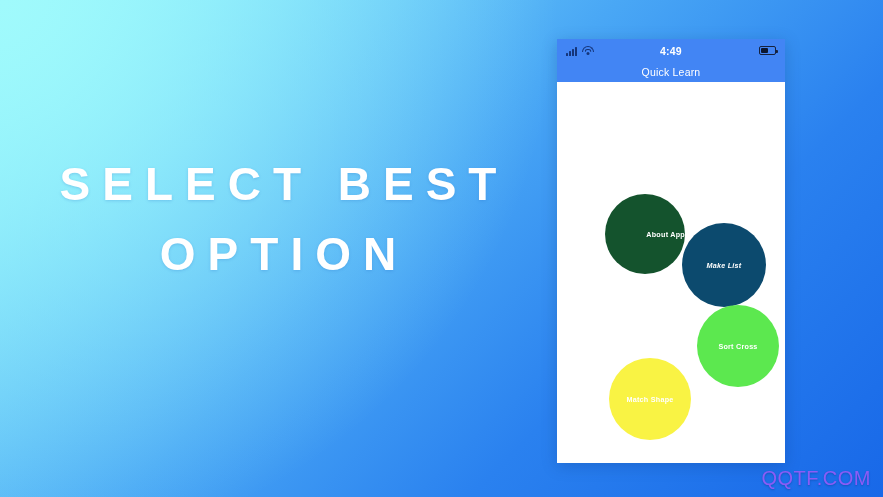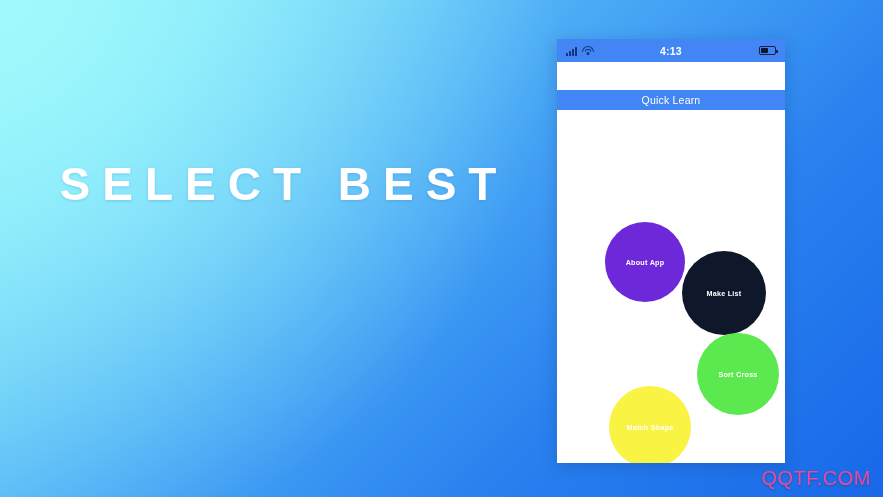--- a/index.html
+++ b/index.html
@@ -82,85 +82,85 @@
     width:1.6px; height:3px; background:#16223f; border-radius:0 1px 1px 0;
   }
   .batt b { display:block; height:100%; width:52%; background:#0d1730; border-radius:1px; }
 
   #appbar {
     height:20px;
     background:#4285f4;
     display:flex; align-items:center; justify-content:center;
     color:#ffffff; font-size:10.5px;
     letter-spacing:.2px;
-    margin-top:28px;
   }
 
   #canvas { position:relative; width:100%; height:381px; background:#ffffff; }
 
   .bubble {
     position:absolute;
     border-radius:50%;
     display:flex; align-items:center; justify-content:center;
     color:#ffffff;
     font-size:7.2px;
     font-weight:bold;
     letter-spacing:.25px;
     text-align:center;
     cursor:pointer;
   }
 
   
   #watermark {
     position:absolute; right:12px; bottom:7px;
-    color:#ec4899; font-size:20px; letter-spacing:.5px;
+    color:#8b5cf6; font-size:20px; letter-spacing:.5px;
     text-shadow:0 1px 2px rgba(0,40,110,.35);
     user-select:none;
   }
 </style>
 </head>
 <body>
 
 <div id="headline">
   <span class="line1">SELECT BEST</span>
+  <span class="line2">OPTION</span>
 </div>
 
 <div id="phone">
 
   <div id="statusbar">
     <div class="left">
       <span class="sig">
         <i></i>
           <i></i>
           <i></i>
           <i></i>
       </span>
       <span class="wifi">
         <span class="a"></span>
           <span class="b"></span>
           <span class="c"></span>
       </span>
     </div>
-    <div class="time">4:13</div>
+    <div class="time">4:49</div>
     <div class="right">
       <span class="batt">
           <b></b>
         </span>
     </div>
   </div>
 
   <div id="appbar">
     <span>Quick Learn</span>
   </div>
 
   <div id="canvas">
-      <div class="bubble" style="left: 48px; top: 112px; width: 80px; height: 80px; background: #6d28d9;">
+      <div class="bubble" style="left: 48px; top: 112px; width: 80px; height: 80px; background: #14532d; justify-content: flex-end;">
         <span>About App</span>
       </div>
-      <div class="bubble" style="left: 125px; top: 141px; width: 84px; height: 84px; background: #0f172a;">
+      <div class="bubble" style="left: 125px; top: 141px; width: 84px; height: 84px; background: #0c4a6e; font-style: italic;">
         <span>Make List</span>
       </div>
       <div class="bubble" style="left: 140px; top: 223px; width: 82px; height: 82px; background: rgb(92, 232, 79);">
         <span>Sort Cross</span>
       </div>
       <div class="bubble" style="left: 52px; top: 276px; width: 82px; height: 82px; background: rgb(249, 243, 68);">
         <span>Match Shape</span>
       </div>
     </div>
 

